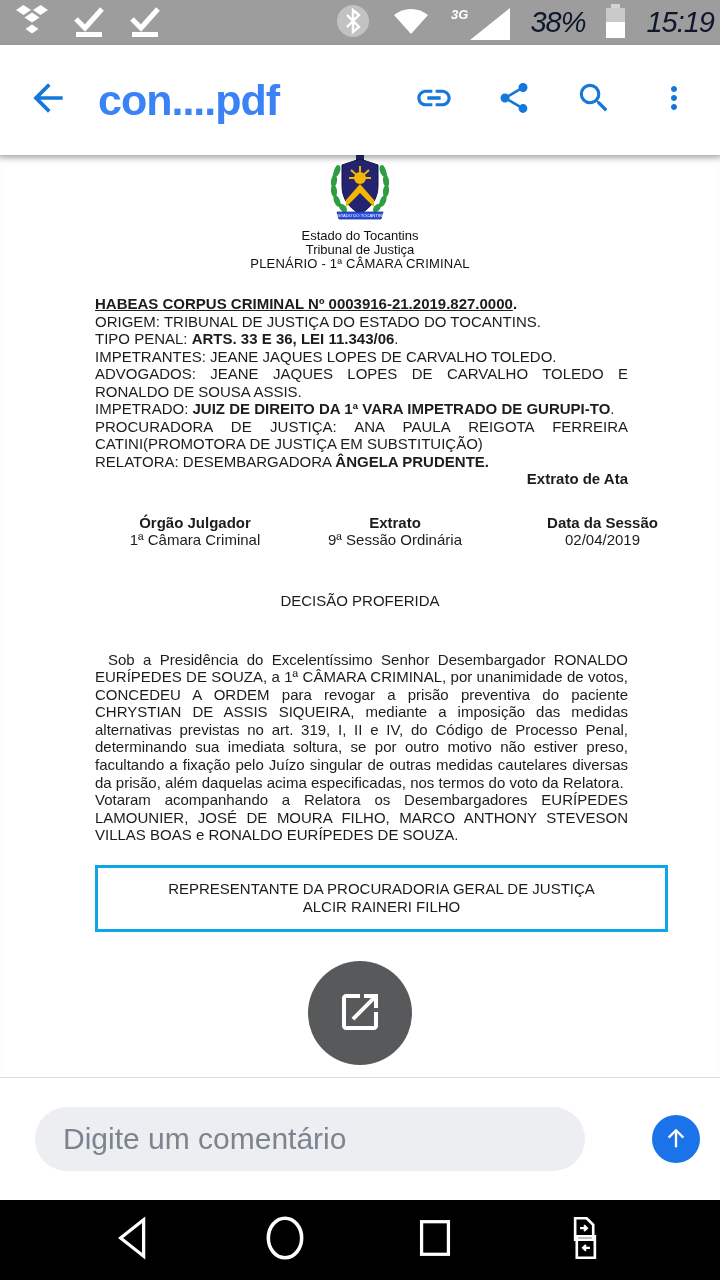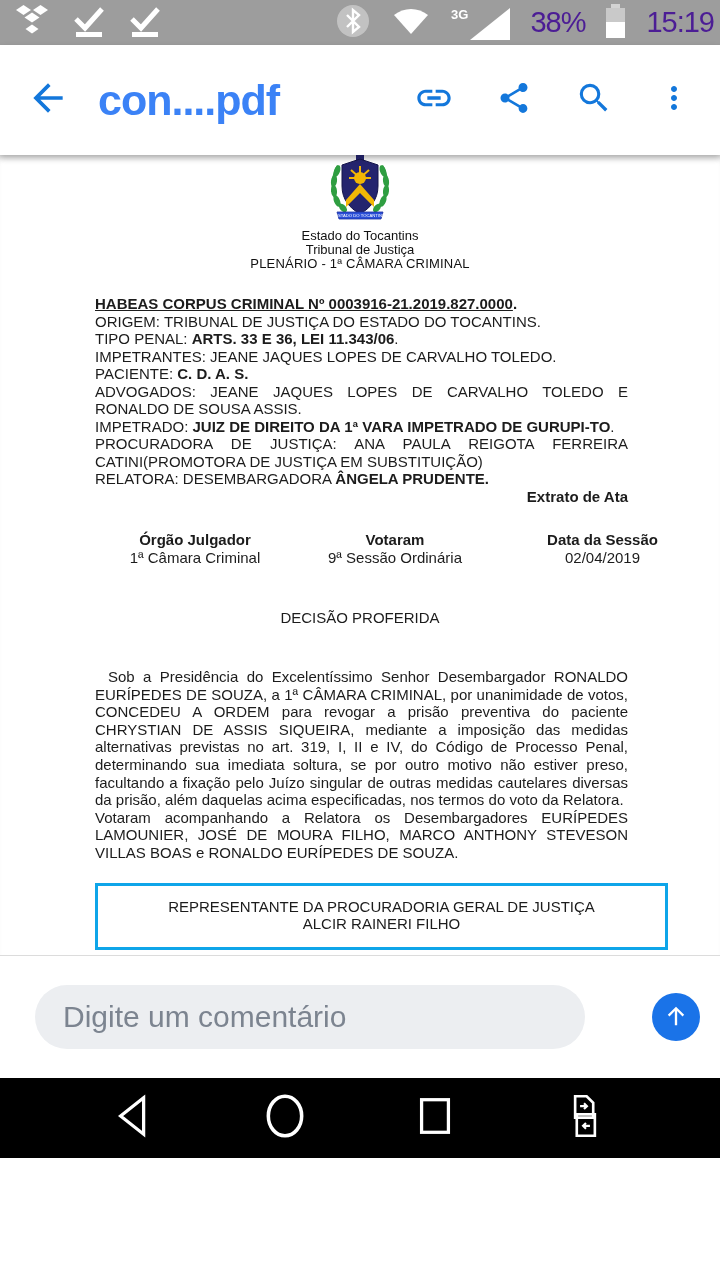--- a/index.html
+++ b/index.html
@@ -4,37 +4,37 @@
 <style>
   * { margin:0; padding:0; box-sizing:border-box; }
   html,body { width:720px; height:1280px; overflow:hidden; background:#fff;
     font-family:"Liberation Sans", sans-serif; }
 
   
   .status-bar { height:45px; background:#9d9d9d; display:flex; align-items:center;
     padding:0 6px 0 14px; color:#fff; }
   .sb-left { display:flex; align-items:center; gap:22px; }
   .sb-spacer { flex:1; }
-  .sb-right { display:flex; align-items:center; gap:19px; }
-  .sb-text { font-size:29px; color:#4c1d95; letter-spacing:-1px; }
+  .sb-right { display:flex; align-items:center; gap:19px;font-style:italic; }
+  .sb-text { font-size:29px; color:#0f172a; letter-spacing:-1px; }
   .net-wrap { display:flex; align-items:flex-start; }
   .net-label { font-size:13px; font-weight:bold; margin:2px 1px 0 0; }
 
   
   .toolbar { height:110px; background:#fff; display:flex; align-items:center;
     padding:0 16px 0 20px; position:relative; z-index:5;
     box-shadow:0 3px 6px rgba(0,0,0,.22); }
   .tb-back { width:56px; height:56px; display:flex; align-items:center; justify-content:center; }
   .tb-title { font-size:43px; font-weight:bold; color:#3b82f6; margin-left:22px;
     letter-spacing:-1px; flex:1; white-space:nowrap; overflow:hidden; }
   .tb-actions { display:flex; gap:20px; }
   .tb-btn { width:60px; height:60px; display:flex; align-items:center; justify-content:center; }
 
   
-  .doc { height:801px; background:#fff; overflow:hidden; position:relative;
+  .doc { height:923px; background:#fff; overflow:hidden; position:relative;
     box-shadow:inset 0 7px 7px -5px rgba(0,0,0,.18);
     border-bottom:1px solid #dcdcdc; color:#1c1c1c; }
   .crest-wrap { display:flex; justify-content:center; padding-top:0px; }
   .org-lines { text-align:center; font-size:13px; line-height:14px; color:#111; margin-top:2px; }
   .org-lines div:last-child { letter-spacing:.2px; }
   .doc-body { padding:24px 92px 0 95px; font-size:15px; line-height:17.5px;
     text-align:justify; }
   .case-line .b { font-weight:bold; }
   .case-line .u { text-decoration:underline; }
   .extrato { text-align:right; font-weight:bold; }
@@ -210,35 +210,34 @@
       <div>Estado do Tocantins</div>
       <div>Tribunal de Justiça</div>
       <div>PLENÁRIO - 1ª CÂMARA CRIMINAL</div>
     </div>
 
   <div class="doc-body">
       <div class="case-line"><span class="b u">HABEAS CORPUS CRIMINAL Nº 0003916-21.2019.827.0000</span><span class="b">.</span></div>
       <div class="case-line"><span>ORIGEM: TRIBUNAL DE JUSTIÇA DO ESTADO DO TOCANTINS.</span></div>
       <div class="case-line"><span>TIPO PENAL: </span><span class="b">ARTS. 33 E 36, LEI 11.343/06</span><span>.</span></div>
       <div class="case-line"><span>IMPETRANTES: JEANE JAQUES LOPES DE CARVALHO TOLEDO.</span></div>
-      <div class="case-line"><span>PACIENTE: </span><span class="b">C. D. A. S.</span></div>
       <div class="case-line"><span>ADVOGADOS: JEANE JAQUES LOPES DE CARVALHO TOLEDO E RONALDO DE SOUSA ASSIS.</span></div>
       <div class="case-line"><span>IMPETRADO: </span><span class="b">JUIZ DE DIREITO DA 1ª VARA IMPETRADO DE GURUPI-TO</span><span>.</span></div>
       <div class="case-line"><span>PROCURADORA DE JUSTIÇA: ANA PAULA REIGOTA FERREIRA CATINI(PROMOTORA DE JUSTIÇA EM SUBSTITUIÇÃO)</span></div>
       <div class="case-line"><span>RELATORA: DESEMBARGADORA </span><span class="b">ÂNGELA PRUDENTE.</span></div>
     </div>
   <div class="doc-body extrato" style="padding-top:0;">Extrato de Ata</div>
 
   <div class="session-table">
       <div>
         <div class="th">Órgão Julgador</div>
         <div>1ª Câmara Criminal</div>
       </div>
       <div>
-        <div class="th">Votaram</div>
+        <div class="th">Extrato</div>
         <div>9ª Sessão Ordinária</div>
       </div>
       <div>
         <div class="th">Data da Sessão</div>
         <div>02/04/2019</div>
       </div>
     </div>
 
   <div class="decision-title">DECISÃO PROFERIDA</div>
 

